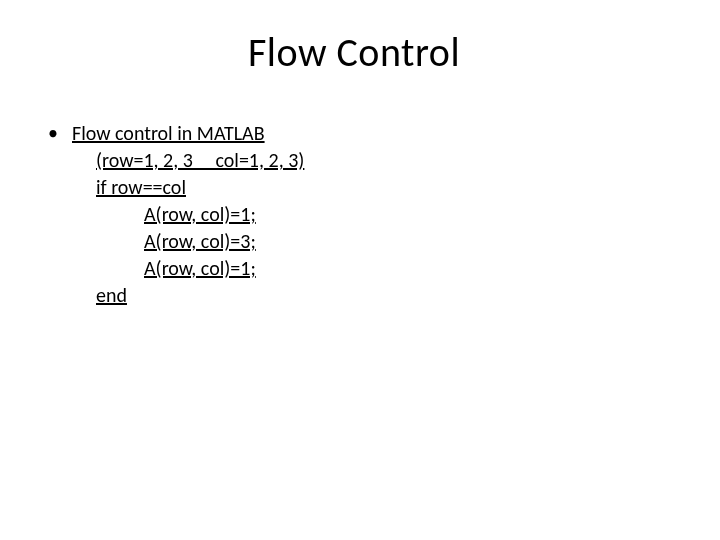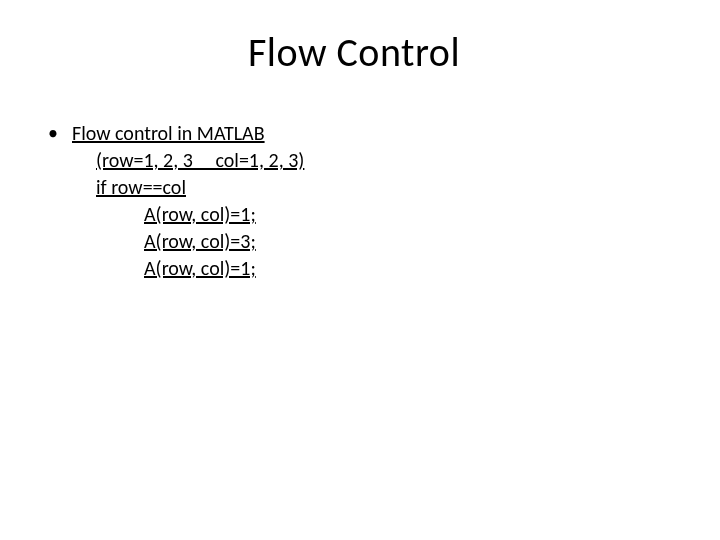--- a/index.html
+++ b/index.html
@@ -60,14 +60,15 @@
 <div class="slide">
   <div class="title">Flow Control</div>
 
   <div class="body">
     <div class="bullet">Flow control in MATLAB</div>
     <div class="sub">(row=1, 2, 3&nbsp;&nbsp;&nbsp;&nbsp;&nbsp;col=1, 2, 3)</div>
     <div class="sub">if row==col</div>
     <div class="sub2">A(row, col)=1;</div>
     <div class="sub2">A(row, col)=3;</div>
     <div class="sub2">A(row, col)=1;</div>
+    <div class="sub">end</div>
   </div>
 </div>
 
 </body></html>

